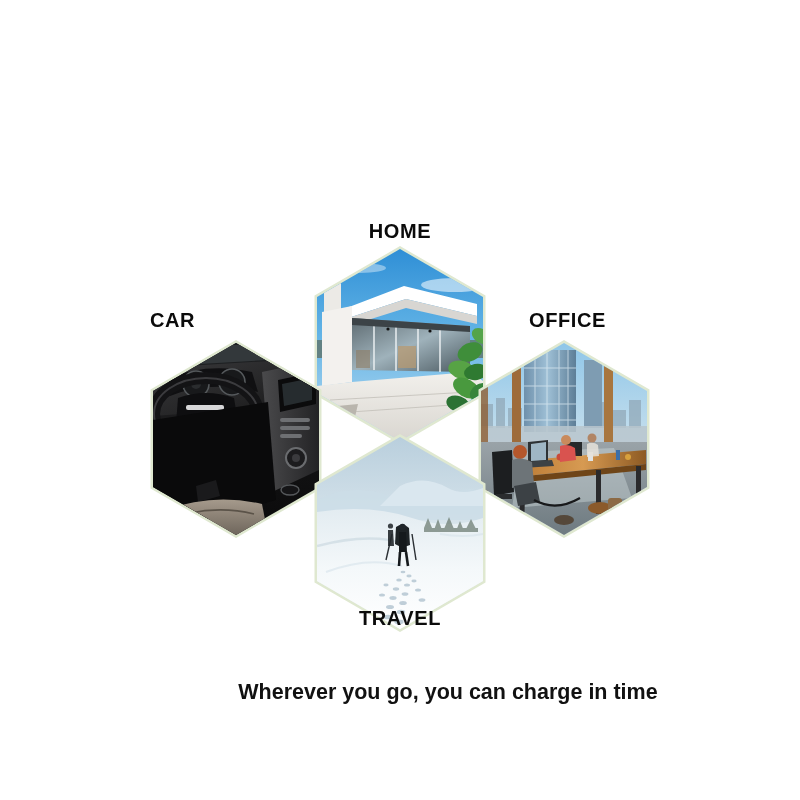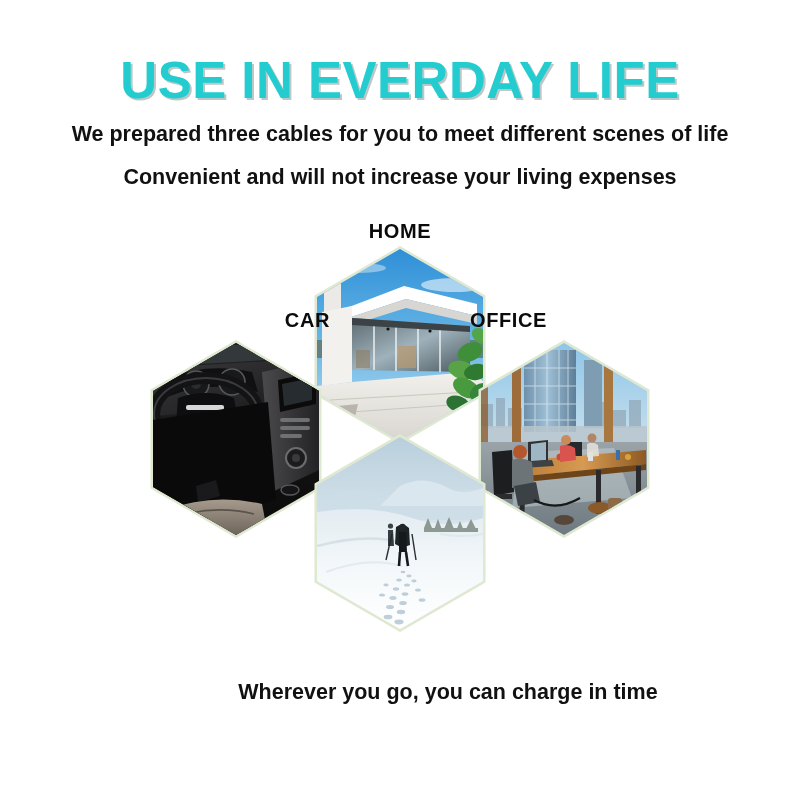--- a/index.html
+++ b/index.html
@@ -71,22 +71,22 @@
   .hex-label {
     position: absolute;
     font-size: 20px;
     font-weight: 700;
     color: #0b0b0b;
     letter-spacing: 0.6px;
     font-family: "Liberation Sans", sans-serif;
     white-space: nowrap;
   }
   .label-home   { left: 0; top: 220px; width: 800px; text-align: center; }
-  .label-car    { left: 150px; top: 309px; width: 180px; text-align: right; }
-  .label-office { left: 470px; top: 309px; width: 195px; text-align: left; }
+  .label-car    { left: 150px; top: 309px; width: 180px; text-align: left; }
+  .label-office { left: 470px; top: 309px; width: 195px; text-align: center; }
   .label-travel { left: 0; top: 607px; width: 800px; text-align: center; }
 
   
   .footer {
     position: absolute;
     left: 0;
     top: 682px;
     width: 800px;
     text-align: center;
     margin-left: 48px;
@@ -99,28 +99,20 @@
     margin: 0 0 28px 0;
     font-family: "Liberation Sans", sans-serif;
     white-space: nowrap;
   }
 </style>
 </head>
 <body>
 
 <div class="page">
 
-  <div class="header">
-    <h1 class="main-title">USE IN EVERDAY LIFE</h1>
-
-    <div class="subtitle-block">
-      <p class="subtitle-line">We prepared three cables for you to meet different scenes of life</p>
-      <p class="subtitle-line">Convenient and will not increase your living expenses</p>
-    </div>
-  </div>
 
   <div class="hex-cluster">
     <svg width="800" height="800" viewBox="0 0 800 800" xmlns="http://www.w3.org/2000/svg">
       <defs>
 
         <clipPath id="clip-home">
           <polygon points="400,249 483,297 483,393 400,441 317,393 317,297"></polygon>
         </clipPath>
         <clipPath id="clip-car">
           <polygon points="236,343 319,391 319,487 236,535 153,487 153,391"></polygon>
@@ -462,19 +454,20 @@
             <ellipse cx="386" cy="585" rx="2.6" ry="1.4"></ellipse>
             <ellipse cx="382" cy="595" rx="3.0" ry="1.6"></ellipse>
           </g>
         </g>
       </g>
     </svg>
 
     <div class="hex-label label-home">HOME</div>
     <div class="hex-label label-car">CAR</div>
     <div class="hex-label label-office">OFFICE</div>
+    <div class="hex-label label-travel">TRAVEL</div>
   </div>
 
   <div class="footer">
     <p class="footer-line">Wherever you go, you can charge in time</p>
   </div>
 
 </div>
 
 </body></html>

